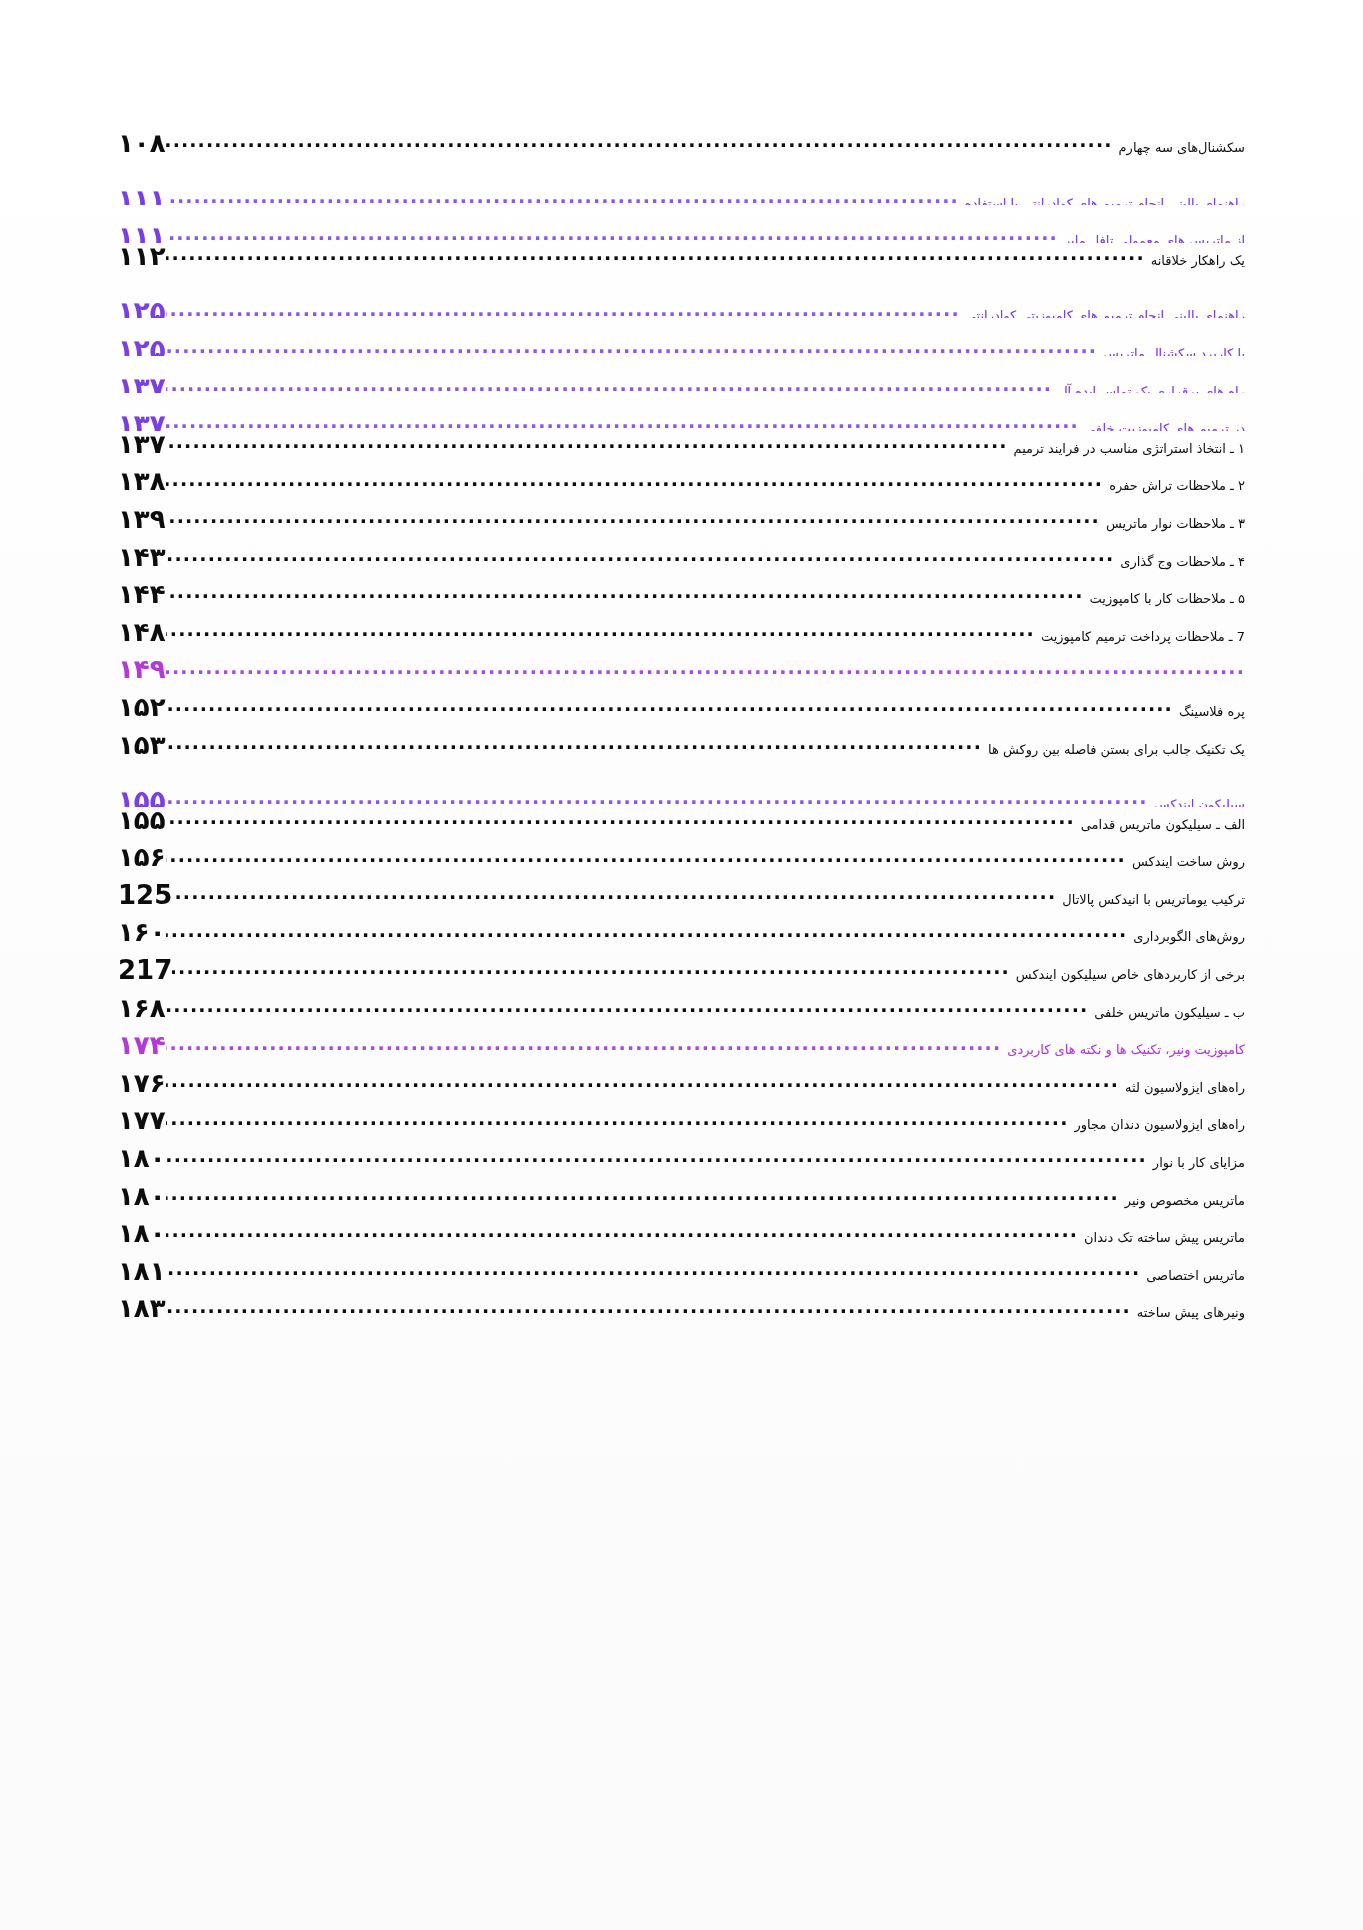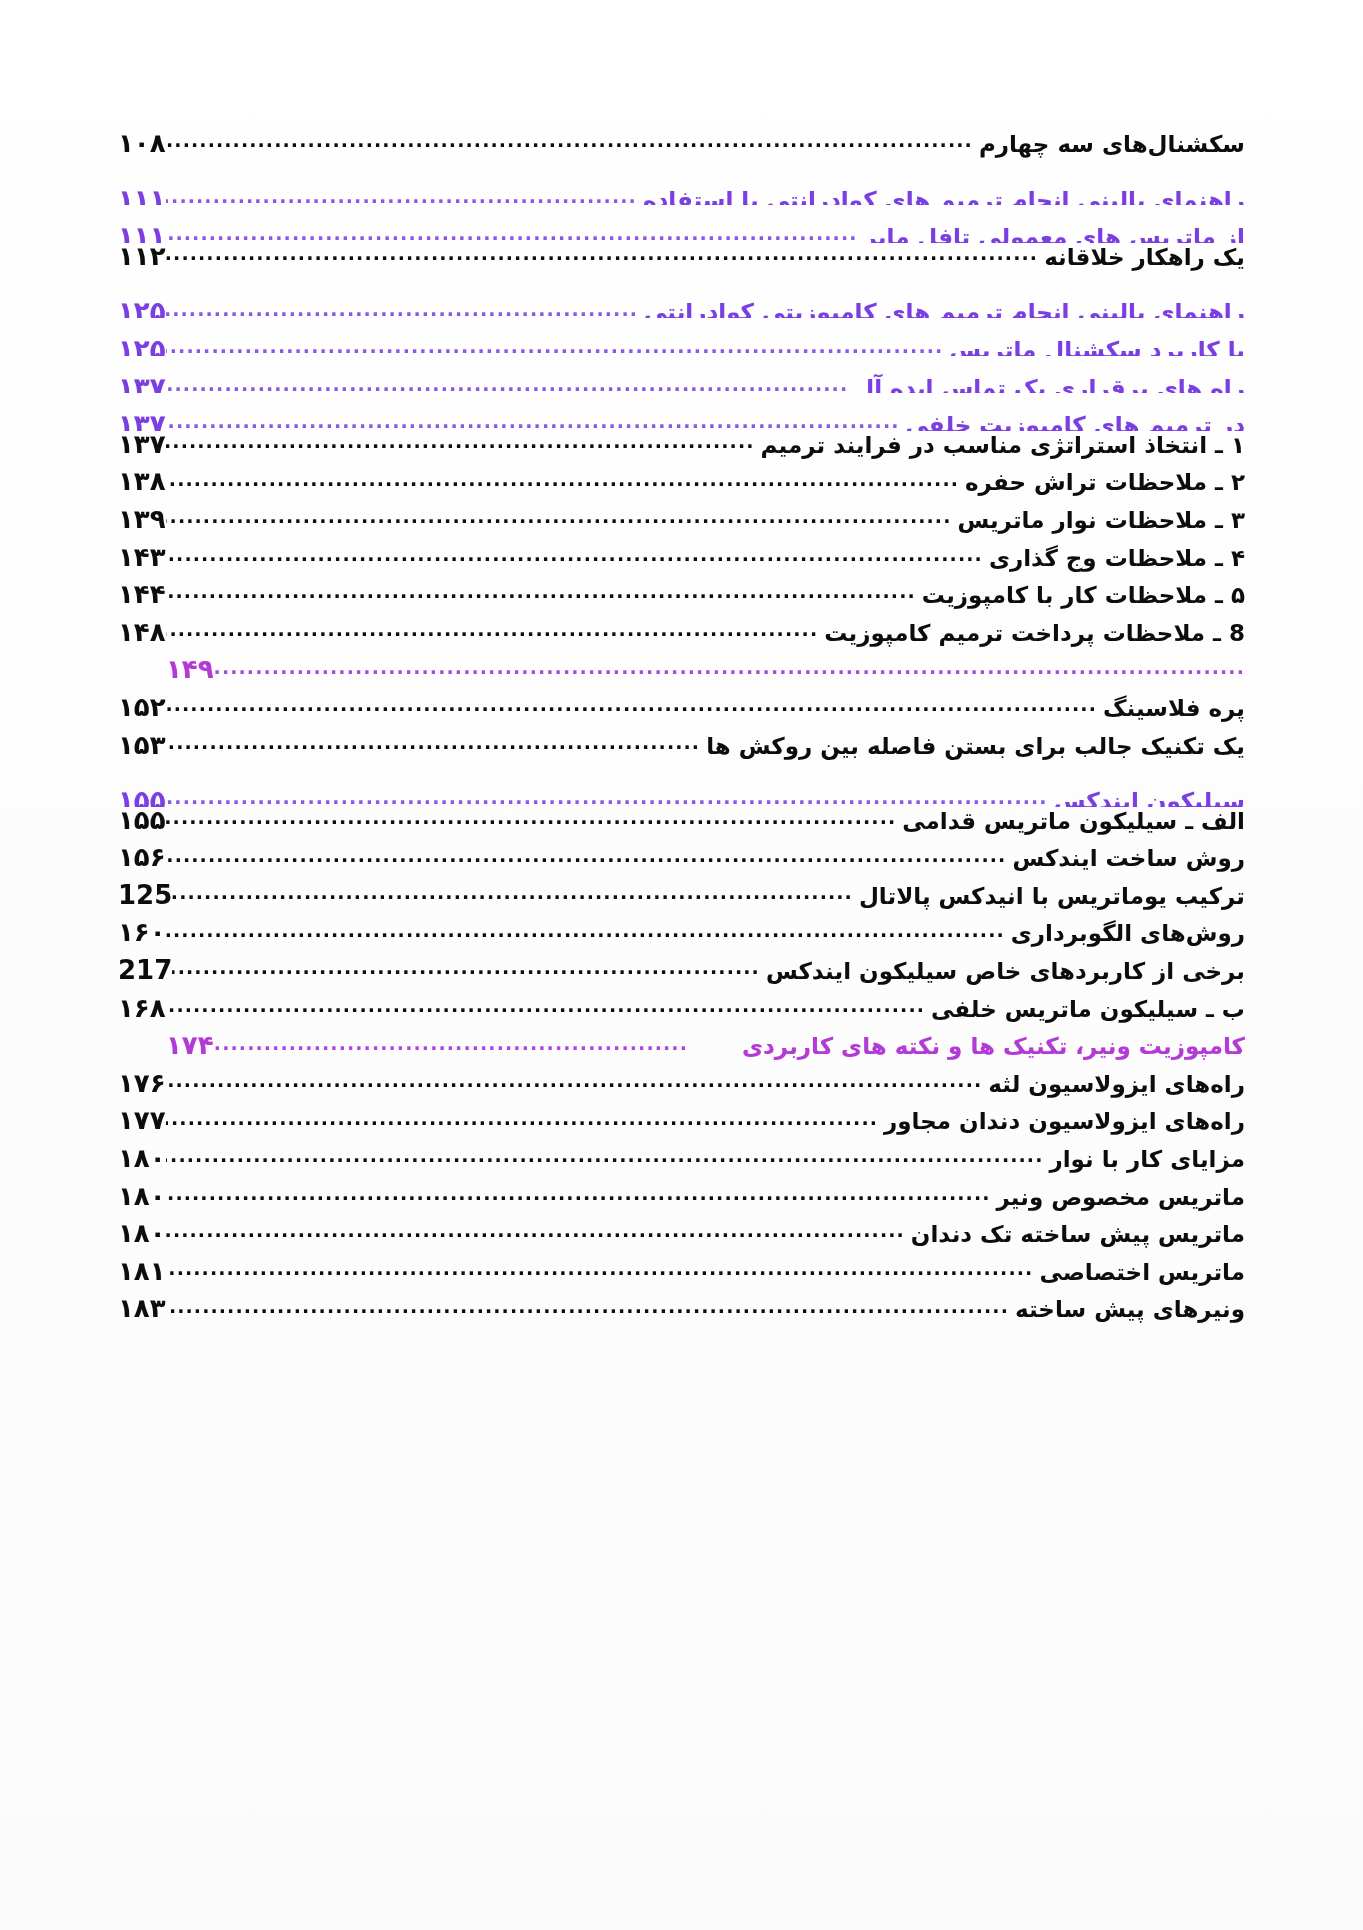--- a/index.html
+++ b/index.html
@@ -38,22 +38,22 @@
     display: flex;
     flex-direction: row;
     align-items: baseline;
     width: 100%;
     height: 37.6px;
     white-space: nowrap;
     overflow: hidden;
   }
   .toc-title {
     flex: 0 0 auto;
-    font-size: 23px;
-    font-weight: bold;
+    font-size: 13px;
+    font-weight: normal;
     letter-spacing: -0.2px;
     line-height: 1;
     padding-left: 6px;
     unicode-bidi: isolate;
   }
   .toc-leader {
     flex: 1 1 auto;
     position: relative;
     overflow: hidden;
     height: 1em;
@@ -81,21 +81,21 @@
   
   .lv-black .toc-title,
   .lv-black .toc-page { color: #0d0d0d; }
   .lv-black .toc-leader::after { color: #0d0d0d; }
 
   .lv-violet .toc-title,
   .lv-violet .toc-page { color: #7a3fe0; text-shadow: 0 0 1px rgba(170,120,235,.45); margin-top: 18px; }
   .lv-violet .toc-leader::after { color: #8a57e6; }
 
   .lv-magenta .toc-title,
-  .lv-magenta .toc-page { color: #b13bd4; text-shadow: 0 0 1px rgba(215,140,235,.45); margin-left: 48px; }
+  .lv-magenta .toc-page { color: #b13bd4; text-shadow: 0 0 1px rgba(215,140,235,.45); }
   .lv-magenta .toc-leader::after { color: #a84adb; }
 
   
   .toc-title { filter: none; }
 </style>
 </head>
 <body>
 
 <div id="page">
   <div id="page-tint"></div>
@@ -160,21 +160,21 @@
         <span class="toc-title">۴ ـ ملاحظات وج گذاری</span>
         <span class="toc-leader"></span>
         <span class="toc-page">۱۴۳</span>
       </div>
       <div class="toc-row lv-black">
         <span class="toc-title">۵ ـ ملاحظات کار با کامپوزیت</span>
         <span class="toc-leader"></span>
         <span class="toc-page">۱۴۴</span>
       </div>
       <div class="toc-row lv-black">
-        <span class="toc-title">8 ـ ملاحظات پرداخت ترمیم کامپوزیت</span>
+        <span class="toc-title">7 ـ ملاحظات پرداخت ترمیم کامپوزیت</span>
         <span class="toc-leader"></span>
         <span class="toc-page">۱۴۸</span>
       </div>
       <div class="toc-row lv-magenta">
         <span class="toc-leader"></span>
         <span class="toc-page">۱۴۹</span>
       </div>
       <div class="toc-row lv-black">
         <span class="toc-title">پره فلاسینگ</span>
         <span class="toc-leader"></span>

